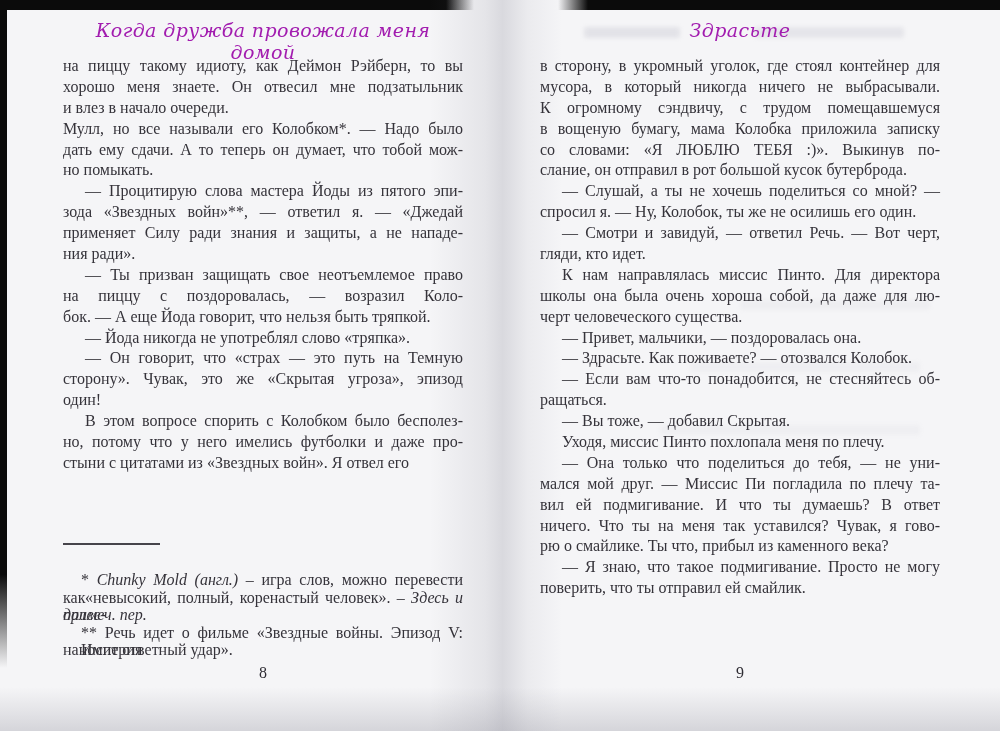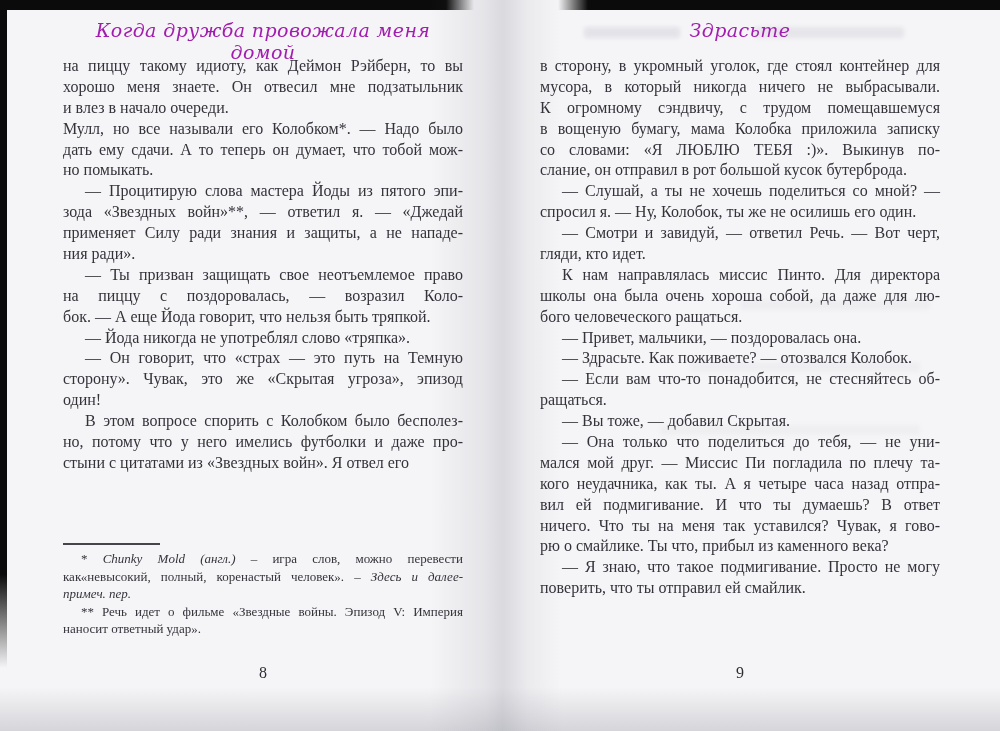--- a/index.html
+++ b/index.html
@@ -46,22 +46,22 @@
     font-size:16px; line-height:20.9px; z-index:2;
   }
   .line { height:20.9px; }
   .line.just { text-align:justify; text-align-last:justify; }
   .line.ind  { padding-left:22px; }
   .fn-rule {
     position:absolute; top:543px; left:0; width:97px;
     border-top:2px solid #46444b; z-index:2;
   }
   .footnotes {
-    position:absolute; top:550px; left:0; width:100%;
-    font-size:13px; line-height:17.6px; z-index:2;
+    position:absolute; top:571px; left:0; width:100%;
+    font-size:16px; line-height:17.6px; z-index:2;
   }
   .fline { height:17.6px; }
   .fline.just { text-align:justify; text-align-last:justify; }
   .fline.ind  { padding-left:18px; }
   .fline .it  { font-style:italic; }
   .page-number {
     position:absolute; top:664px; left:0; width:100%; text-align:center;
     font-size:16px; color:#2f2d34; z-index:2;
   }
   
@@ -131,29 +131,29 @@
         <div class="line just">К огромному сэндвичу, с трудом помещавшемуся</div>
         <div class="line just">в вощеную бумагу, мама Колобка приложила записку</div>
         <div class="line just">со словами: «Я ЛЮБЛЮ ТЕБЯ :)». Выкинув по-</div>
         <div class="line">слание, он отправил в рот большой кусок бутерброда.</div>
         <div class="line just ind">— Слушай, а ты не хочешь поделиться со мной? —</div>
         <div class="line">спросил я. — Ну, Колобок, ты же не осилишь его один.</div>
         <div class="line just ind">— Смотри и завидуй, — ответил Речь. — Вот черт,</div>
         <div class="line">гляди, кто идет.</div>
         <div class="line just ind">К нам направлялась миссис Пинто. Для директора</div>
         <div class="line just">школы она была очень хороша собой, да даже для лю-</div>
-        <div class="line">бого человеческого ращаться.</div>
+        <div class="line">черт человеческого существа.</div>
         <div class="line ind">— Привет, мальчики, — поздоровалась она.</div>
         <div class="line ind">— Здрасьте. Как поживаете? — отозвался Колобок.</div>
         <div class="line just ind">— Если вам что-то понадобится, не стесняйтесь об-</div>
         <div class="line">ращаться.</div>
         <div class="line ind">— Вы тоже, — добавил Скрытая.</div>
+        <div class="line ind">Уходя, миссис Пинто похлопала меня по плечу.</div>
         <div class="line just ind">— Она только что поделиться до тебя, — не уни-</div>
         <div class="line just">мался мой друг. — Миссис Пи погладила по плечу та-</div>
-        <div class="line just">кого неудачника, как ты. А я четыре часа назад отпра-</div>
         <div class="line just">вил ей подмигивание. И что ты думаешь? В ответ</div>
         <div class="line just">ничего. Что ты на меня так уставился? Чувак, я гово-</div>
         <div class="line">рю о смайлике. Ты что, прибыл из каменного века?</div>
         <div class="line just ind">— Я знаю, что такое подмигивание. Просто не могу</div>
         <div class="line">поверить, что ты отправил ей смайлик.</div>
       </div>
     <div class="page-number">9</div>
   </div>
 
   <div class="bottom-shade"></div>

